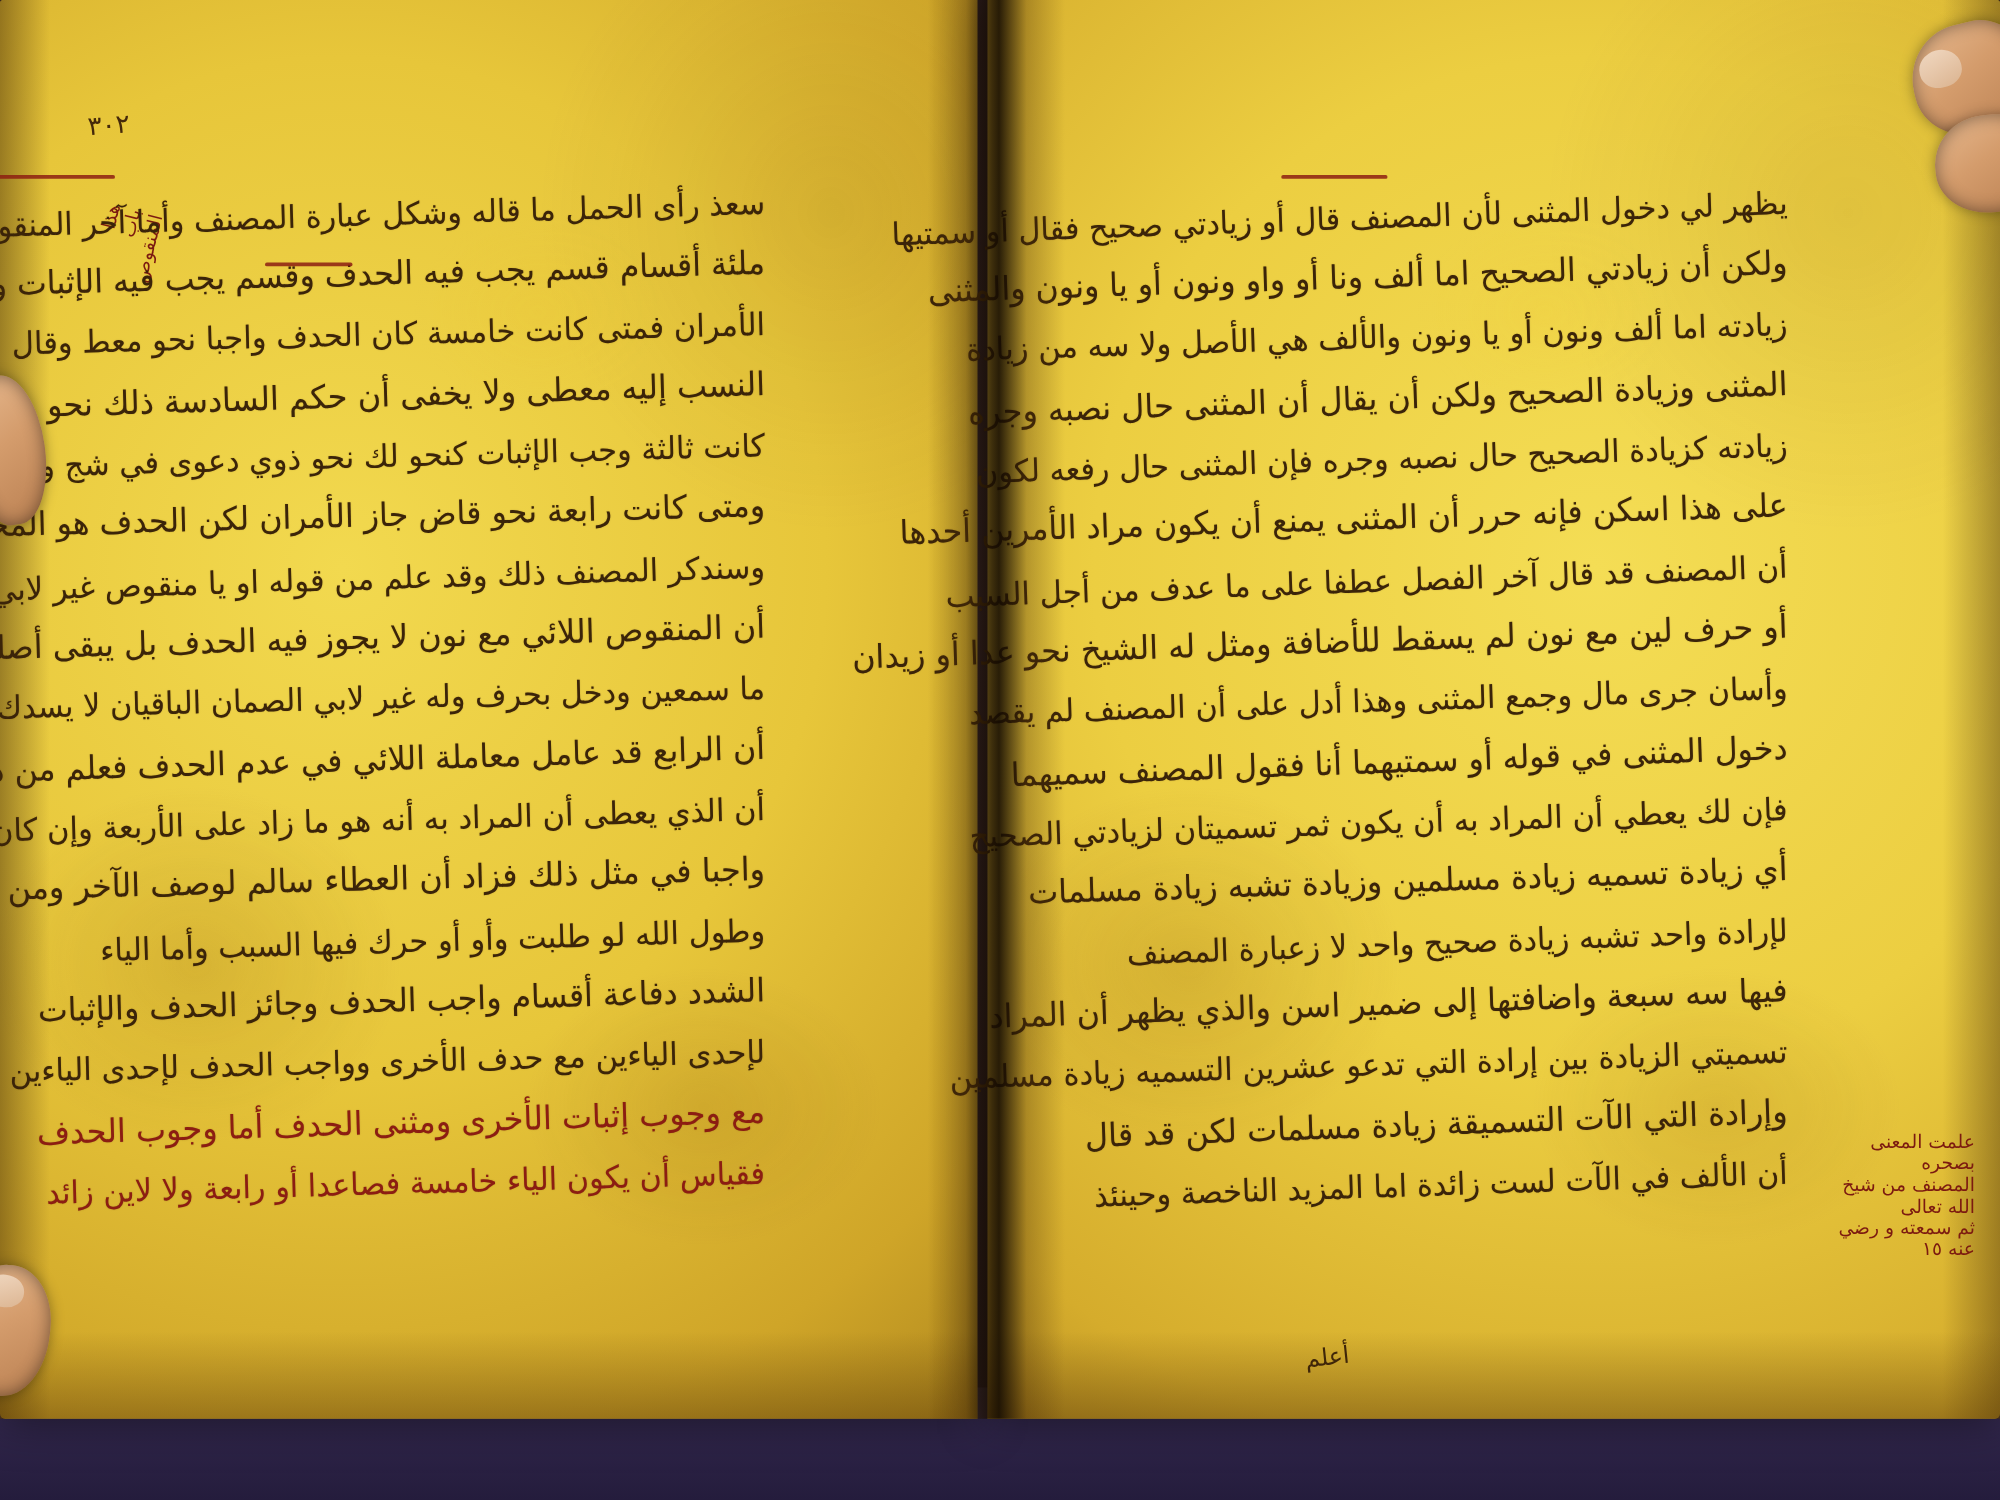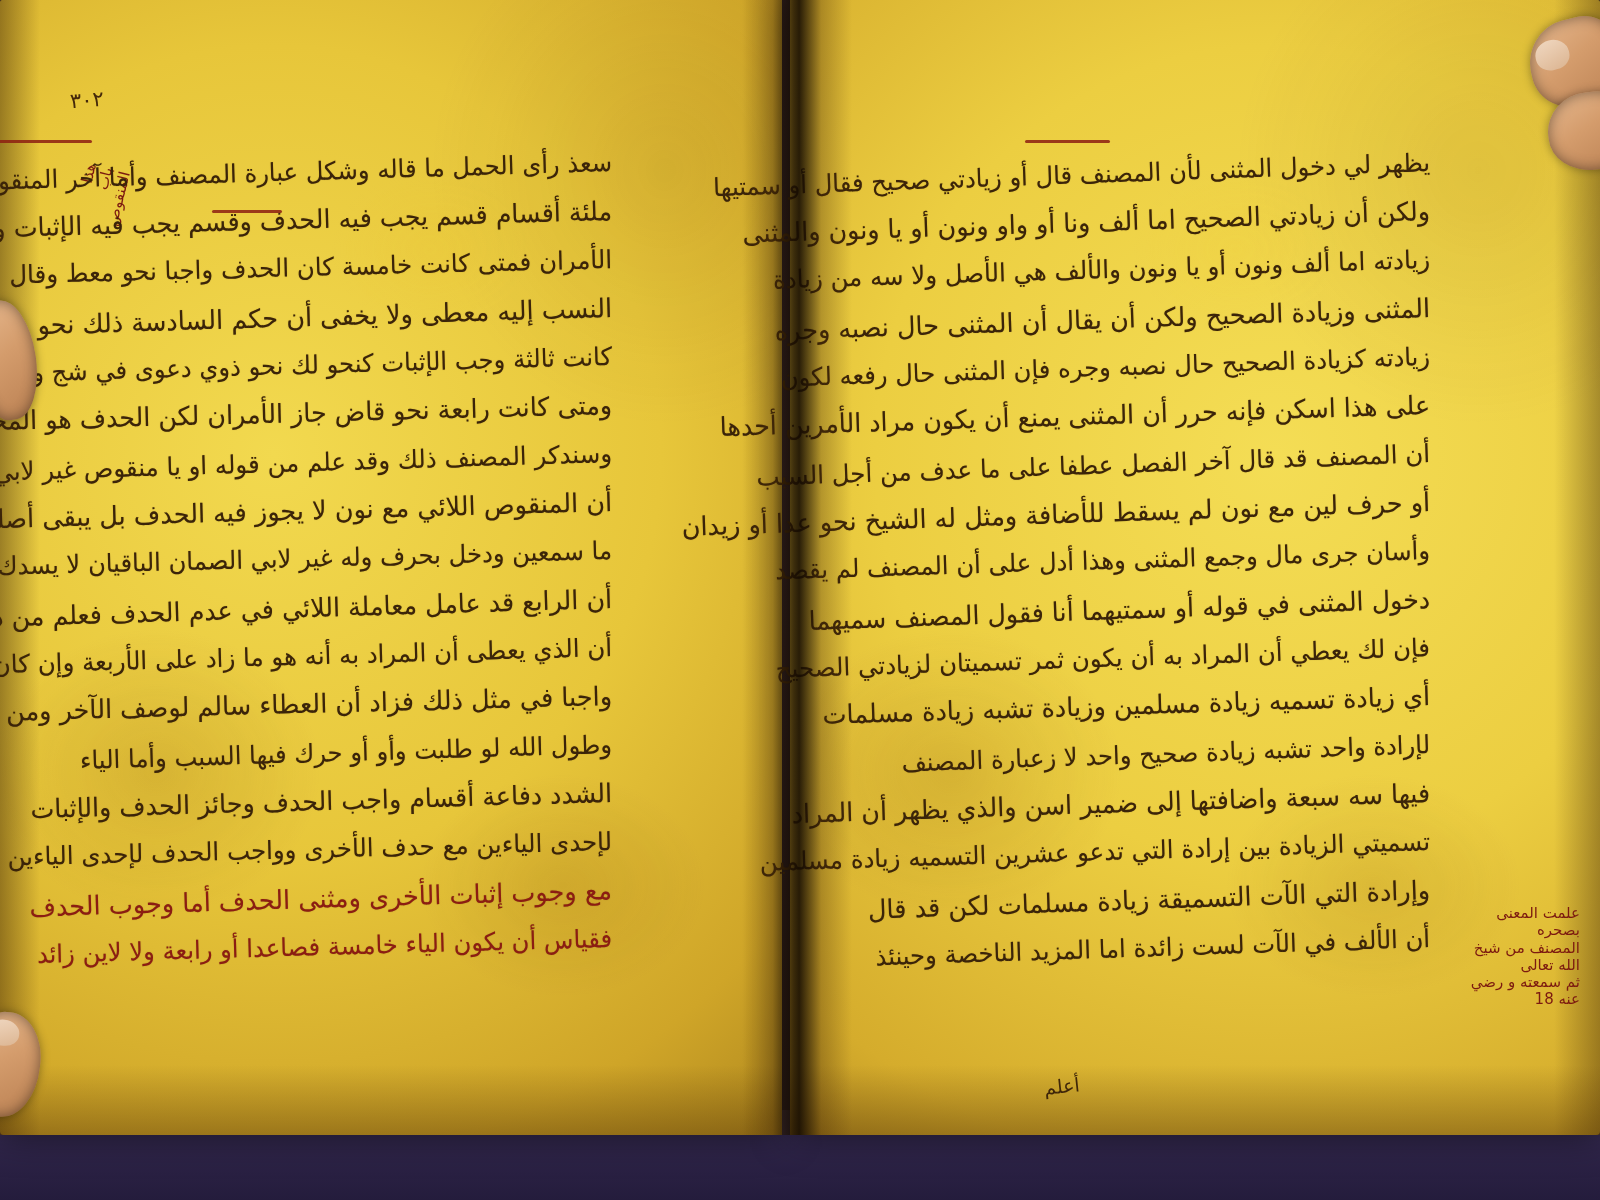--- a/index.html
+++ b/index.html
@@ -254,21 +254,21 @@
           <div class="line" style="margin-bottom: 23px; transform: rotate(-2.02deg) scaleX(0.97); font-size: 25px;">لإرادة واحد تشبه زيادة صحيح واحد لا زعبارة المصنف</div>
           <div class="line" style="margin-bottom: 23px; transform: rotate(-1.9deg) scaleX(0.974); font-size: 26px;">فيها سه سبعة واضافتها إلى ضمير اسن والذي يظهر أن المراد</div>
           <div class="line" style="margin-bottom: 23px; transform: rotate(-1.78deg) scaleX(0.978); font-size: 25px;">تسميتي الزيادة بين إرادة التي تدعو عشرين التسميه زيادة مسلمين</div>
           <div class="line" style="margin-bottom: 23px; transform: rotate(-2.02deg) scaleX(0.982); font-size: 26px;">وإرادة التي الآت التسميقة زيادة مسلمات لكن قد قال</div>
           <div class="line" style="margin-bottom: 23px; transform: rotate(-1.9deg) scaleX(0.97); font-size: 25px;">أن الألف في الآت لست زائدة اما المزيد الناخصة وحينئذ</div>
           <div class="overline" style="right: 320px; top: -10px; width: 85px;"></div>
         </div>
 
       <div class="marginal" style="right:20px; top:905px; width:130px; text-align:right;">علمت المعنى بصحره
 المصنف من شيخ الله تعالى
-ثم سمعته و رضي عنه 18</div>
+ثم سمعته و رضي عنه ١٥</div>
 
       <div class="catchword" style="right:520px; top:1075px; transform:rotate(-6deg);">أعلم</div>
     </div>
 
     <div class="gutter"></div>
 
     <div class="finger left1"></div>
     <div class="finger left2">
       <div class="nail" style="left:14px; top:8px; width:32px; height:26px;"></div>
     </div>

